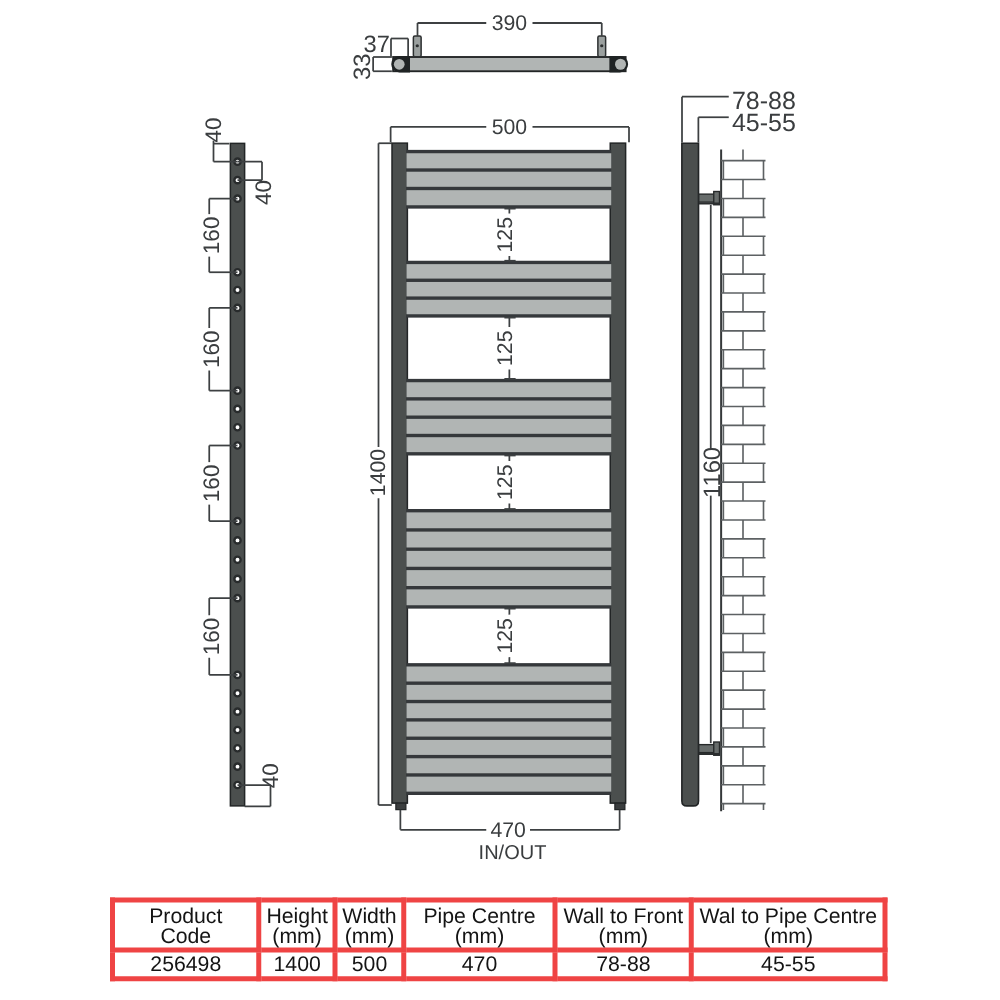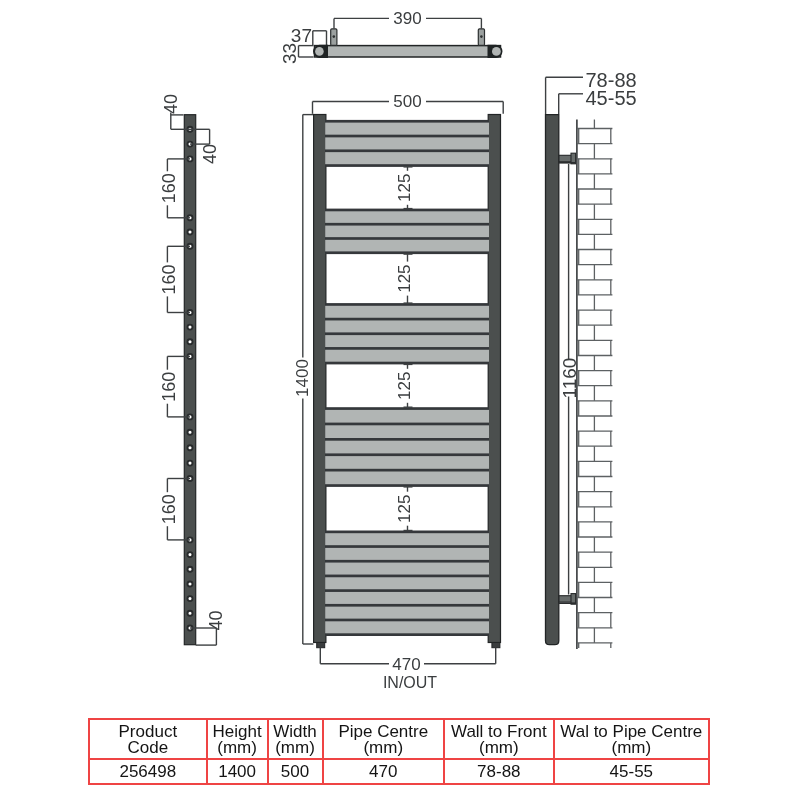--- a/index.html
+++ b/index.html
@@ -1,20 +1,20 @@
 <!DOCTYPE html>
 <html><head>
 <meta charset="utf-8">
 <style>
 html,body{margin:0;padding:0;background:#ffffff;width:800px;height:800px;overflow:hidden;}
 *{box-sizing:border-box;}
 .wrap{position:relative;width:800px;height:800px;font-family:"Liberation Sans",sans-serif;}
 svg text{font-family:"Liberation Sans",sans-serif;fill:#3a3d3f;}
 table.spec{position:absolute;left:88px;top:718px;width:622px;height:67px;border-collapse:collapse;font-family:"Liberation Sans",sans-serif;font-size:17px;color:#141414;text-align:center;}
-table.spec td{border:2px solid #ef4444;padding:0;line-height:16px;vertical-align:middle;}
+table.spec td{border:4px solid #ef4444;padding:0;line-height:16px;vertical-align:middle;}
 table.spec tr.hd td{height:40px;padding-top:1px;}
 </style>
 </head>
 <body>
 <div class="wrap">
 
 <svg width="800" height="800" viewBox="0 0 800 800">
 
 <g>
 <line x1="334.0" y1="18.4" x2="389.0" y2="18.4" stroke="#3d4042" stroke-width="1.40"></line>

